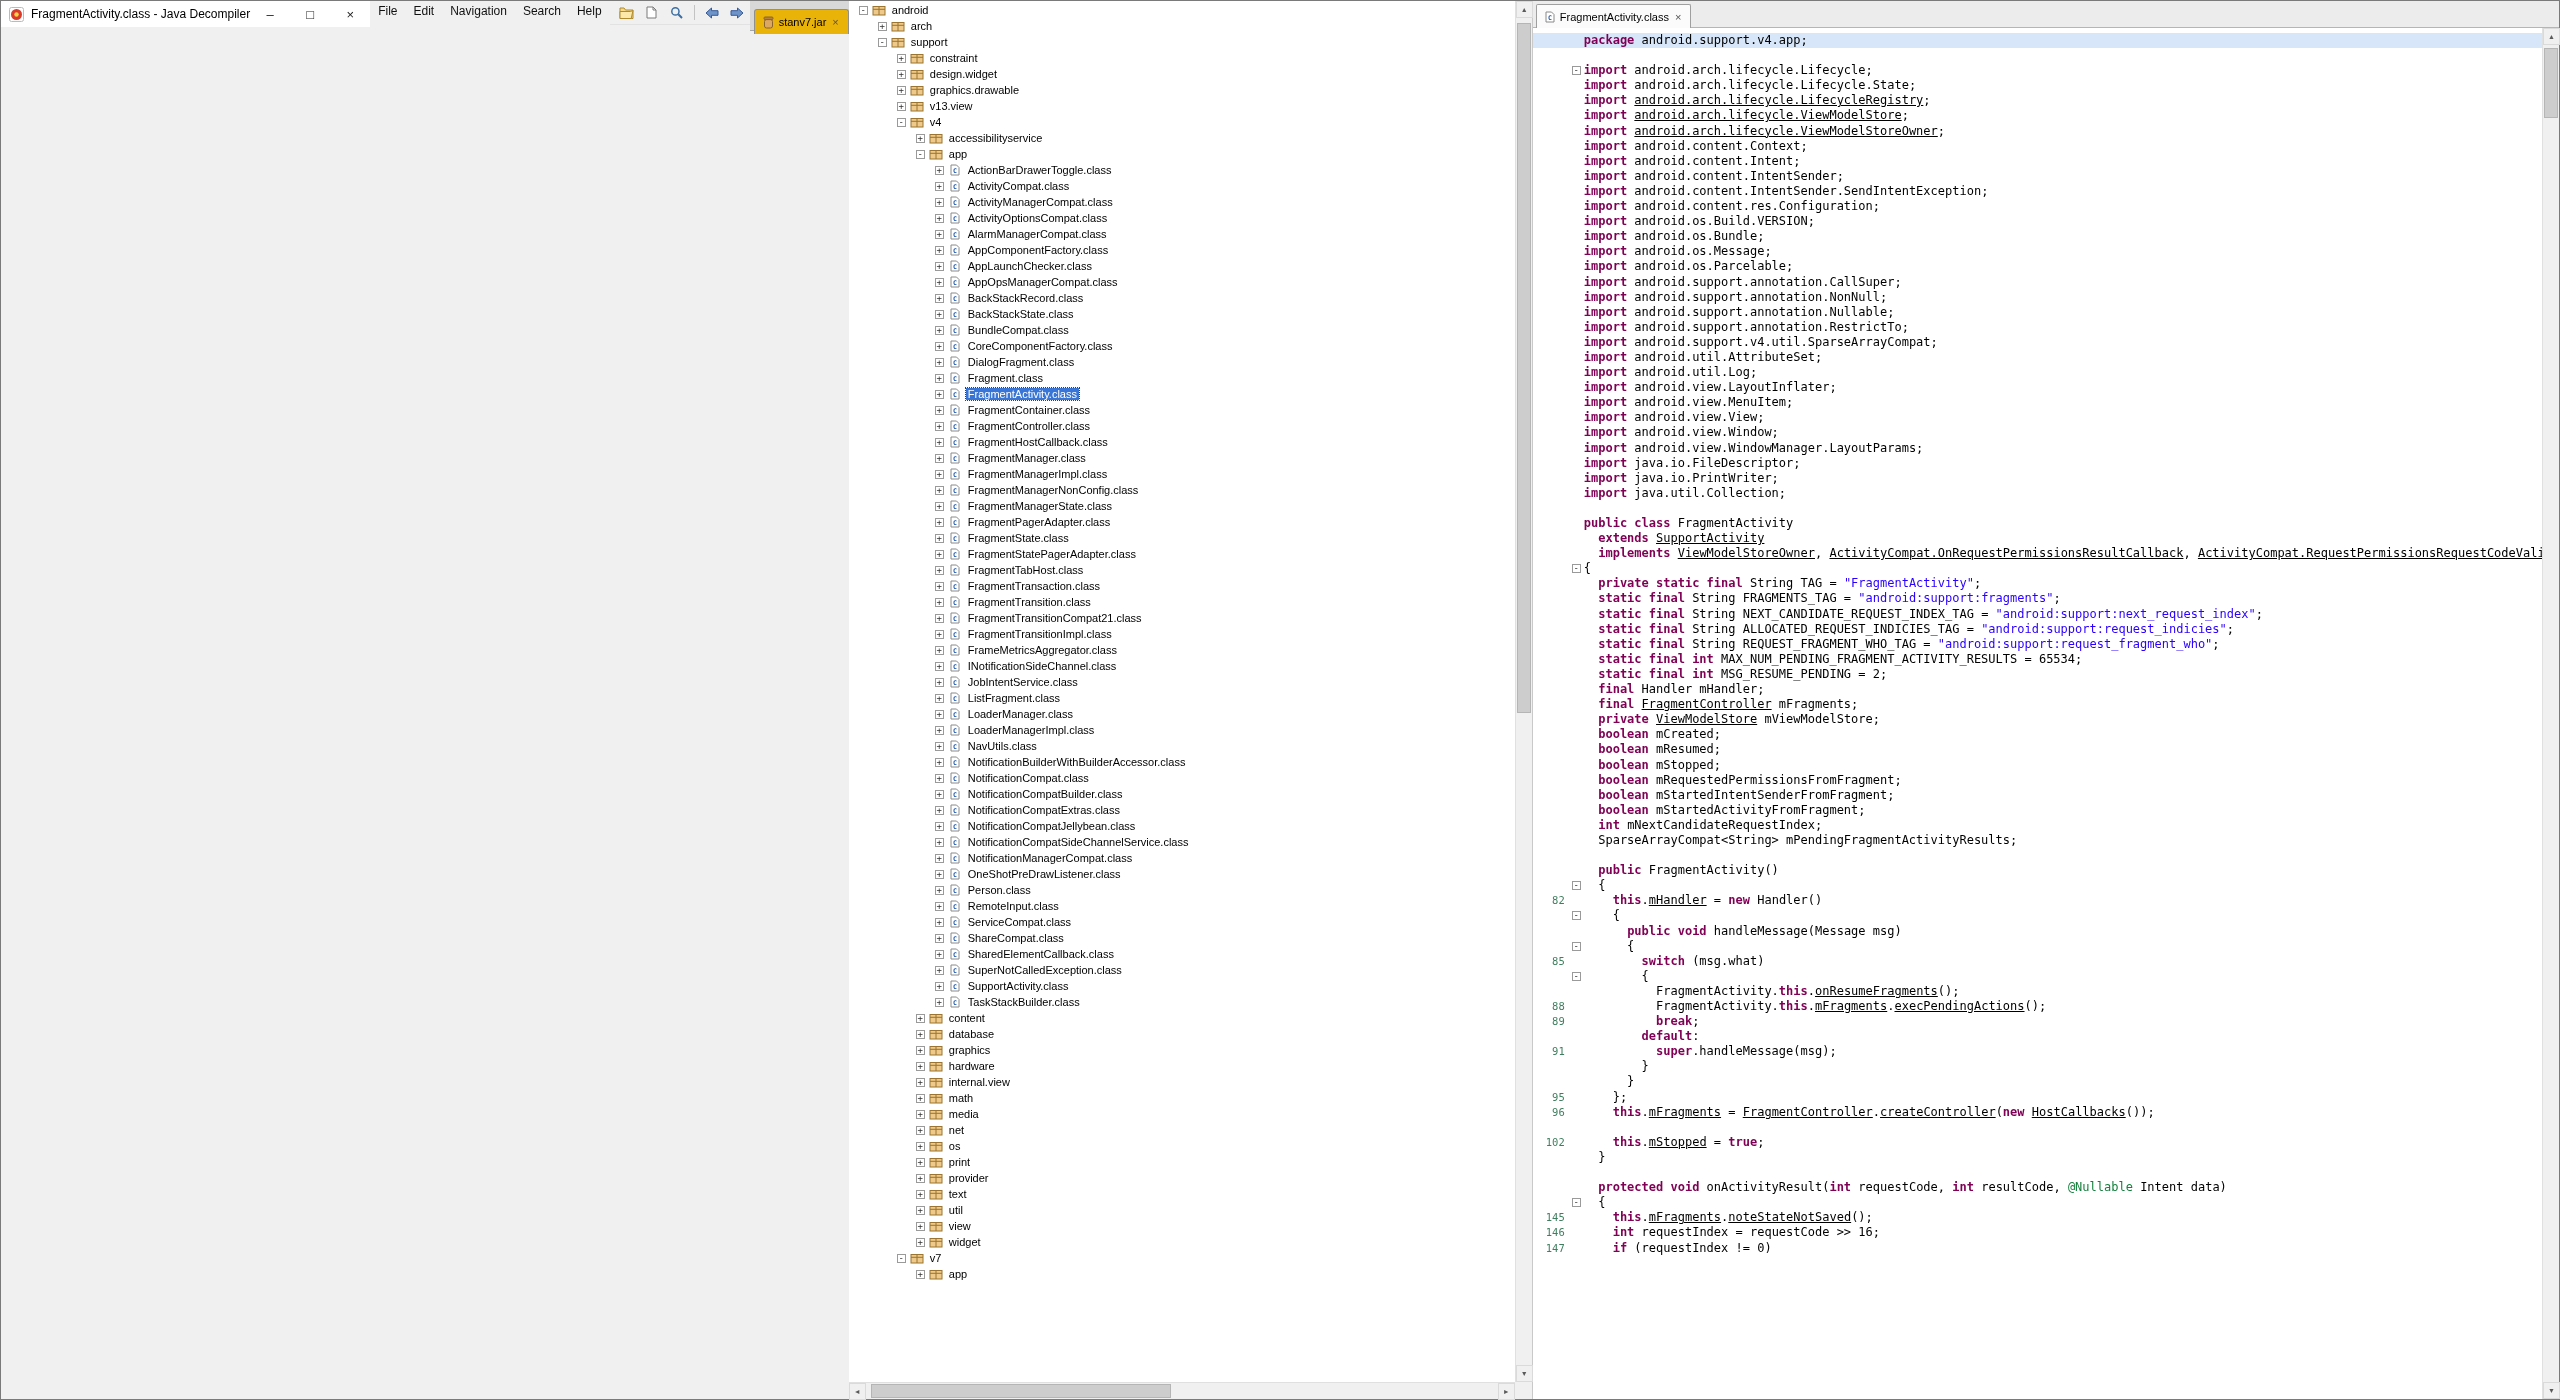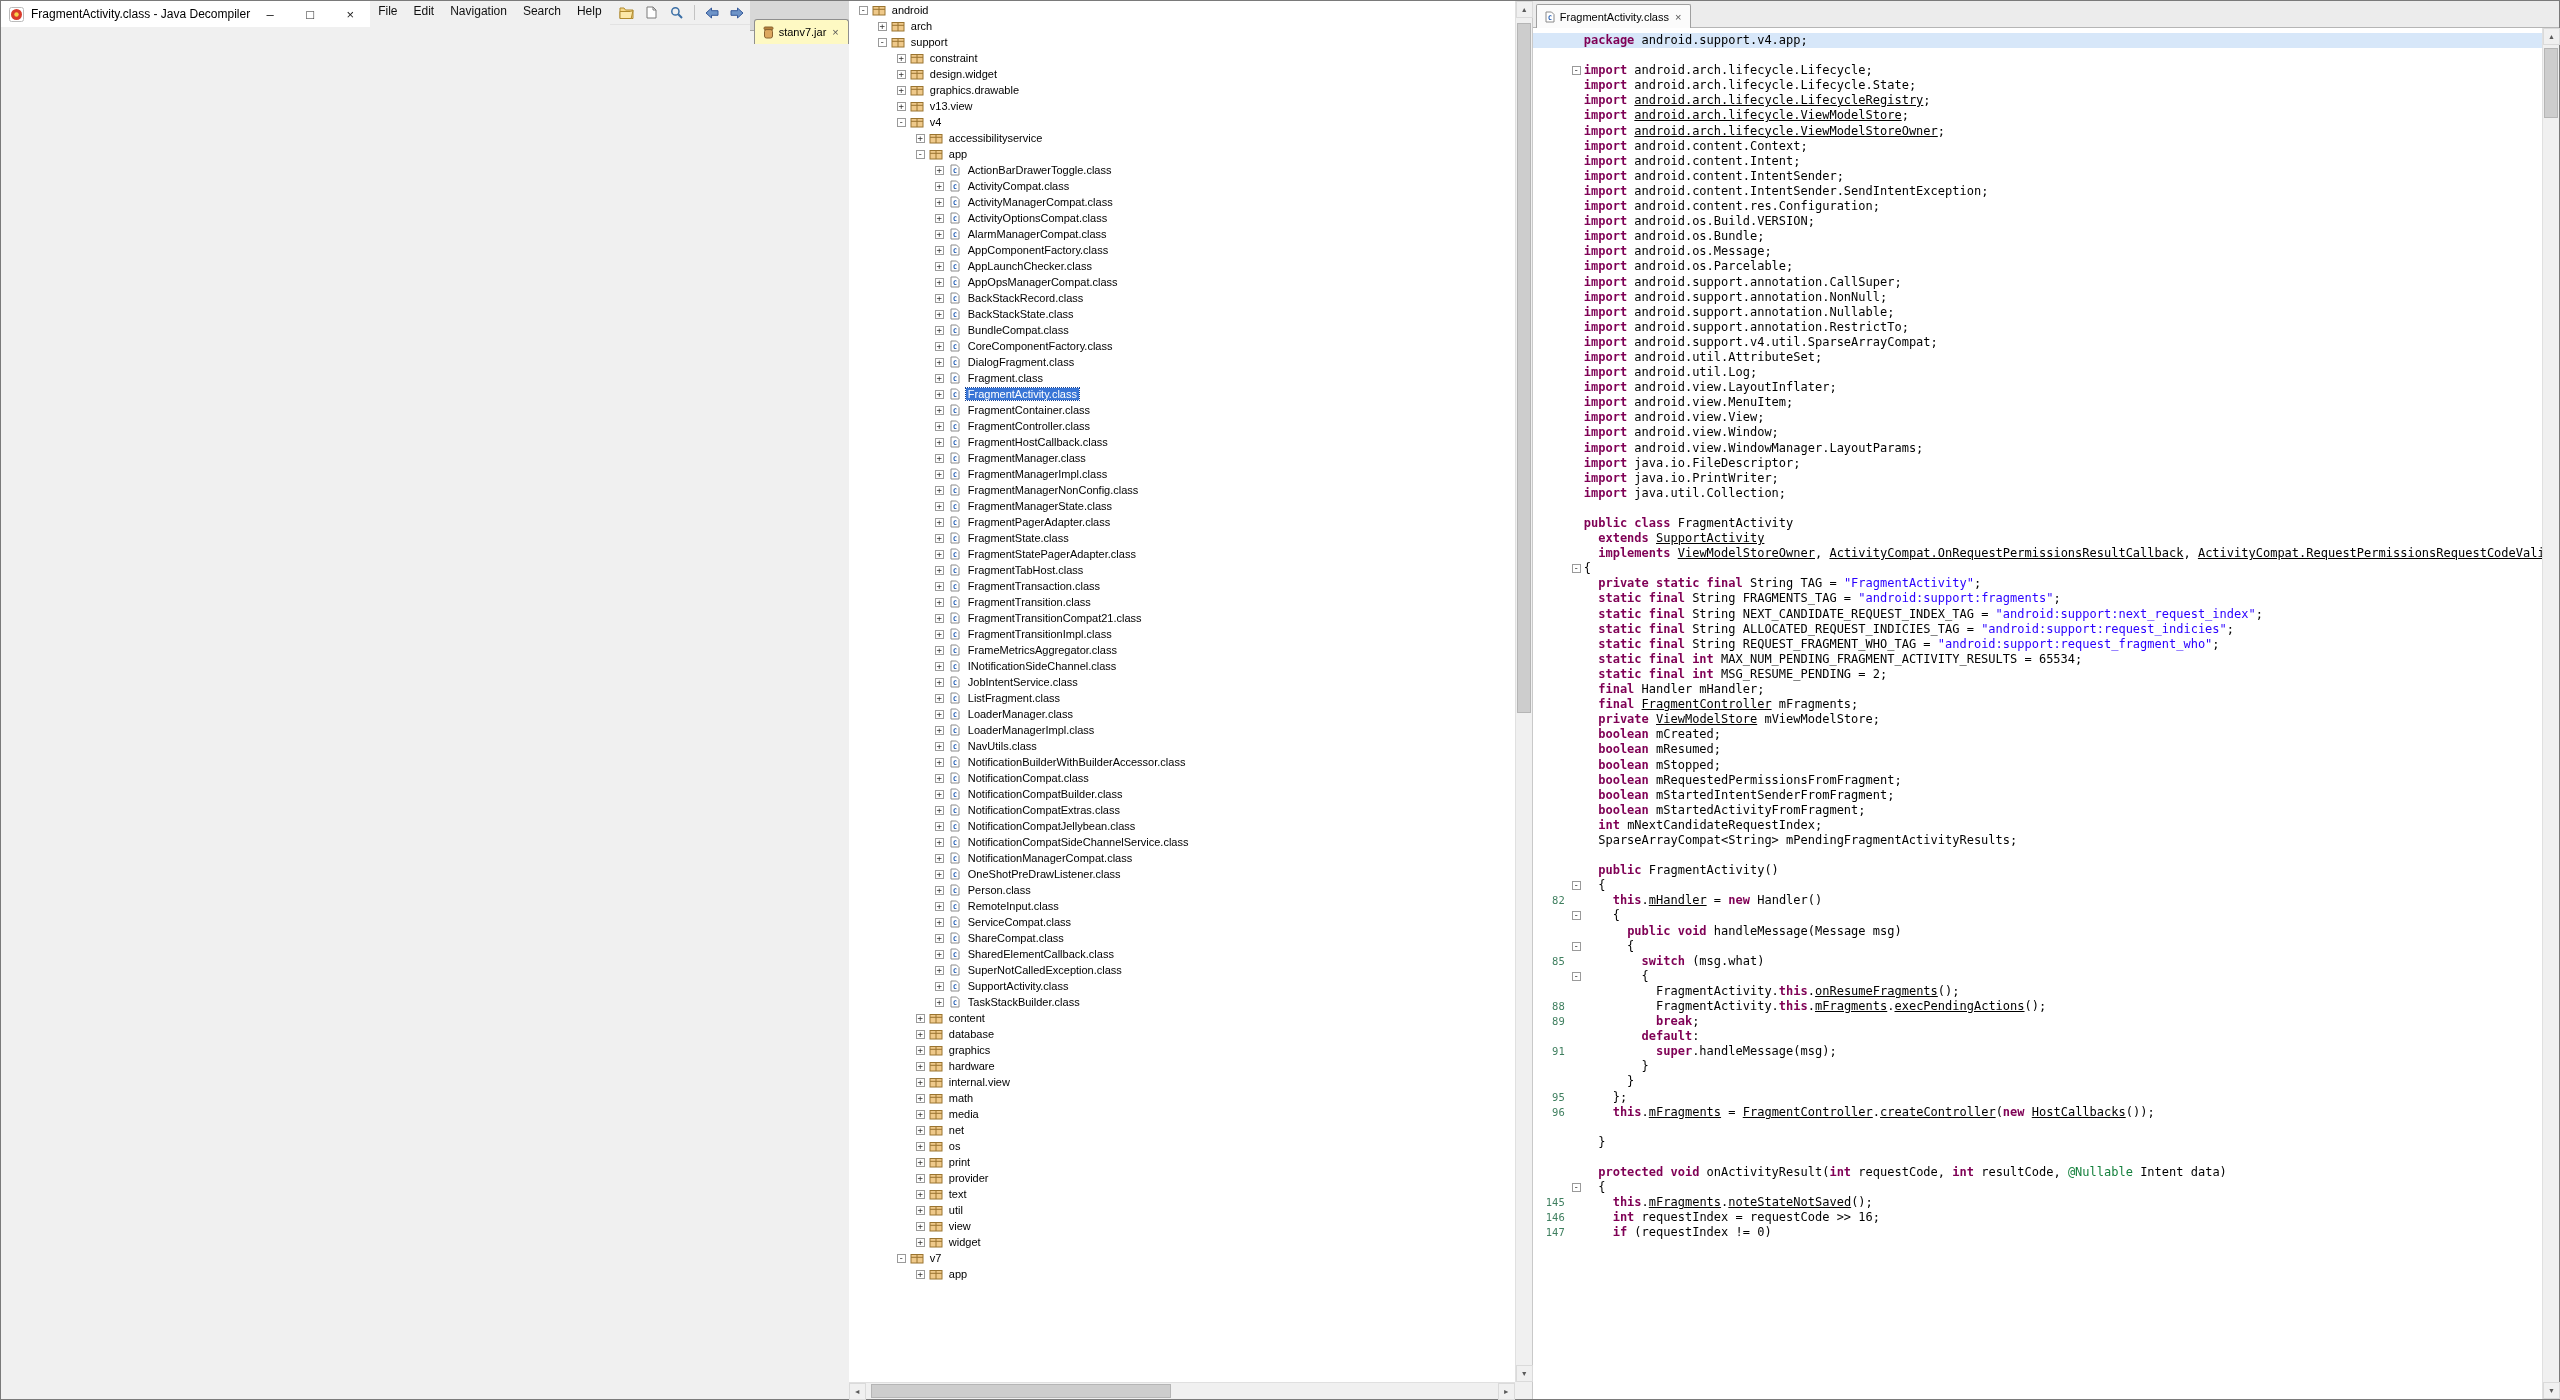--- a/index.html
+++ b/index.html
@@ -13,21 +13,21 @@
   .wbtn{width:40px;height:100%;display:flex;align-items:center;justify-content:center;font-size:13px;color:#222;cursor:default}
   
   .menubar{height:19px;background:#f0f0f0;display:flex;align-items:center;font-size:12px;flex:none}
   .mitem{padding:0 8px;height:100%;display:flex;align-items:center;color:#111}
   
   .toolbar{height:24px;background:#f0f0f0;display:flex;align-items:center;padding-left:4px;flex:none;border-bottom:1px solid #e2e2e2}
   .tbtn{width:25px;height:22px;display:flex;align-items:center;justify-content:center;border:1px solid transparent}
   .tsep{width:1px;height:15px;background:#c3c3c3;margin:0 5px}
   
   .jarstrip{height:30px;background:#d8d8d8;display:flex;align-items:flex-end;padding-left:4px;border-bottom:1px solid #a6a6a6;flex:none}
-  .jartab{height:25px;background:#fef9c3;border:1px solid #8f8f8f;border-bottom:none;border-radius:3px 3px 0 0;display:flex;align-items:center;gap:5px;padding:0 8px;font-size:11px;position:relative;top:14px}
+  .jartab{height:25px;background:#eab308;border:1px solid #8f8f8f;border-bottom:none;border-radius:3px 3px 0 0;display:flex;align-items:center;gap:5px;padding:0 8px;font-size:11px;position:relative;top:4px}
   .tabclose{color:#555;font-size:11px;padding:0 1px}
   
   .main{flex:1;display:flex;min-height:0}
   .leftpanel{width:684px;background:#ffffff;position:relative;flex:none;border-right:1px solid #c9c9c9}
   .tree{position:absolute;top:1px;left:0;right:17px;bottom:17px;overflow:hidden;font-size:11px;white-space:nowrap}
   .trow{height:16px;display:flex;align-items:center}
   .toggle{width:9px;height:9px;border:1px solid #9a9a9a;background:#fff;font-size:9px;line-height:7px;text-align:center;color:#333;margin-right:3px;flex:none;font-family:"DejaVu Sans Mono",monospace}
   .icn{display:inline-flex;align-items:center;justify-content:center}
   .ticon{width:16px;margin-right:3px;flex:none}
   .tlabel{padding:0 2px;color:#000}
@@ -1077,20 +1077,21 @@
             <div class="cl"><span class="gn"></span><span class="gf"></span><span class="toks"><span class="tp">          FragmentActivity.</span><span class="tk">this</span><span class="tp">.</span><span class="tu">onResumeFragments</span><span class="tp">();</span></span></div>
             <div class="cl"><span class="gn">88</span><span class="gf"></span><span class="toks"><span class="tp">          FragmentActivity.</span><span class="tk">this</span><span class="tp">.</span><span class="tu">mFragments</span><span class="tp">.</span><span class="tu">execPendingActions</span><span class="tp">();</span></span></div>
             <div class="cl"><span class="gn">89</span><span class="gf"></span><span class="toks"><span class="tp">          </span><span class="tk">break</span><span class="tp">;</span></span></div>
             <div class="cl"><span class="gn"></span><span class="gf"></span><span class="toks"><span class="tp">        </span><span class="tk">default</span><span class="tp">: </span></span></div>
             <div class="cl"><span class="gn">91</span><span class="gf"></span><span class="toks"><span class="tp">          </span><span class="tk">super</span><span class="tp">.handleMessage(msg);</span></span></div>
             <div class="cl"><span class="gn"></span><span class="gf"></span><span class="toks"><span class="tp">        }</span></span></div>
             <div class="cl"><span class="gn"></span><span class="gf"></span><span class="toks"><span class="tp">      }</span></span></div>
             <div class="cl"><span class="gn">95</span><span class="gf"></span><span class="toks"><span class="tp">    };</span></span></div>
             <div class="cl"><span class="gn">96</span><span class="gf"></span><span class="toks"><span class="tp">    </span><span class="tk">this</span><span class="tp">.</span><span class="tu">mFragments</span><span class="tp"> = </span><span class="tu">FragmentController</span><span class="tp">.</span><span class="tu">createController</span><span class="tp">(</span><span class="tk">new</span><span class="tp"> </span><span class="tu">HostCallbacks</span><span class="tp">());</span></span></div>
             <div class="cl"><span class="gn"></span><span class="gf"></span><span class="toks"></span></div>
+            <div class="cl"><span class="gn">102</span><span class="gf"></span><span class="toks"><span class="tp">    </span><span class="tk">this</span><span class="tp">.</span><span class="tu">mStopped</span><span class="tp"> = </span><span class="tk">true</span><span class="tp">;</span></span></div>
             <div class="cl"><span class="gn"></span><span class="gf"></span><span class="toks"><span class="tp">  }</span></span></div>
             <div class="cl"><span class="gn"></span><span class="gf"></span><span class="toks"></span></div>
             <div class="cl"><span class="gn"></span><span class="gf"></span><span class="toks"><span class="tp">  </span><span class="tk">protected void</span><span class="tp"> onActivityResult(</span><span class="tk">int</span><span class="tp"> requestCode, </span><span class="tk">int</span><span class="tp"> resultCode, </span><span class="ta">@Nullable</span><span class="tp"> Intent data)</span></span></div>
             <div class="cl"><span class="gn"></span><span class="gf"><span class="box">-</span></span><span class="toks"><span class="tp">  {</span></span></div>
             <div class="cl"><span class="gn">145</span><span class="gf"></span><span class="toks"><span class="tp">    </span><span class="tk">this</span><span class="tp">.</span><span class="tu">mFragments</span><span class="tp">.</span><span class="tu">noteStateNotSaved</span><span class="tp">();</span></span></div>
             <div class="cl"><span class="gn">146</span><span class="gf"></span><span class="toks"><span class="tp">    </span><span class="tk">int</span><span class="tp"> requestIndex = requestCode &gt;&gt; 16;</span></span></div>
             <div class="cl"><span class="gn">147</span><span class="gf"></span><span class="toks"><span class="tp">    </span><span class="tk">if</span><span class="tp"> (requestIndex != 0)</span></span></div>
           </div>
         <div class="cvsb">
           <span class="sarr" style="top:0;left:0">▲</span>

